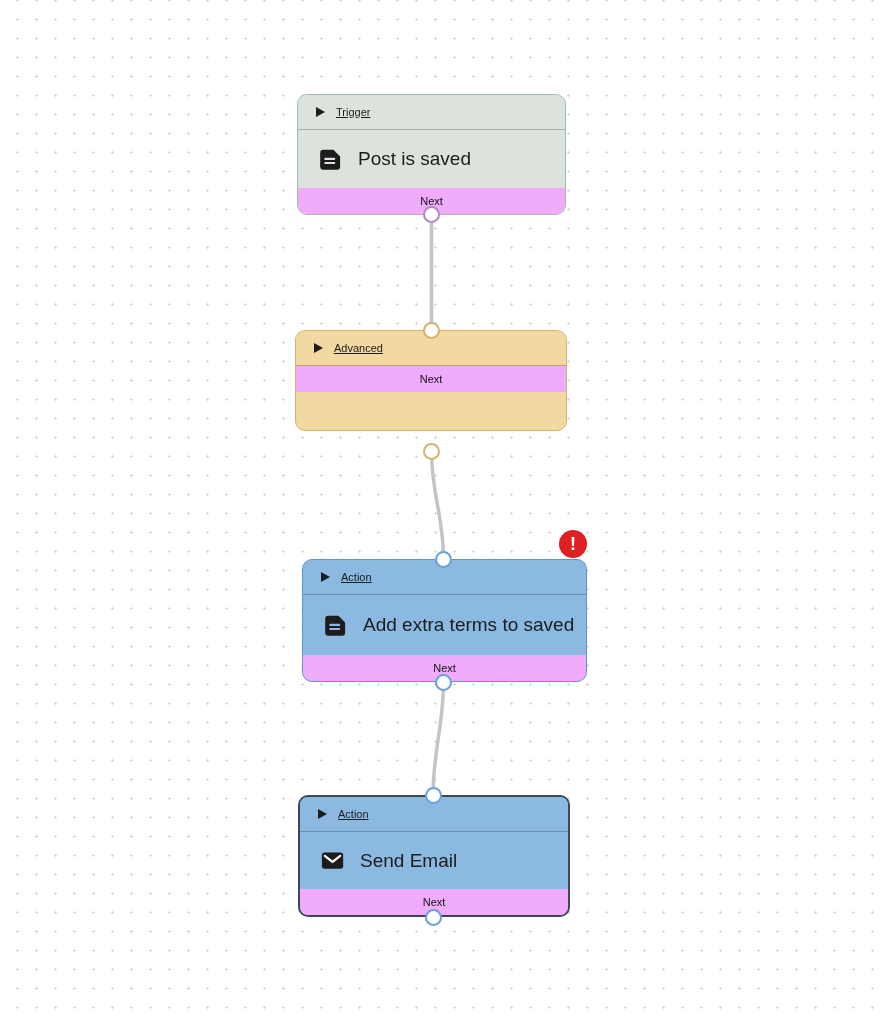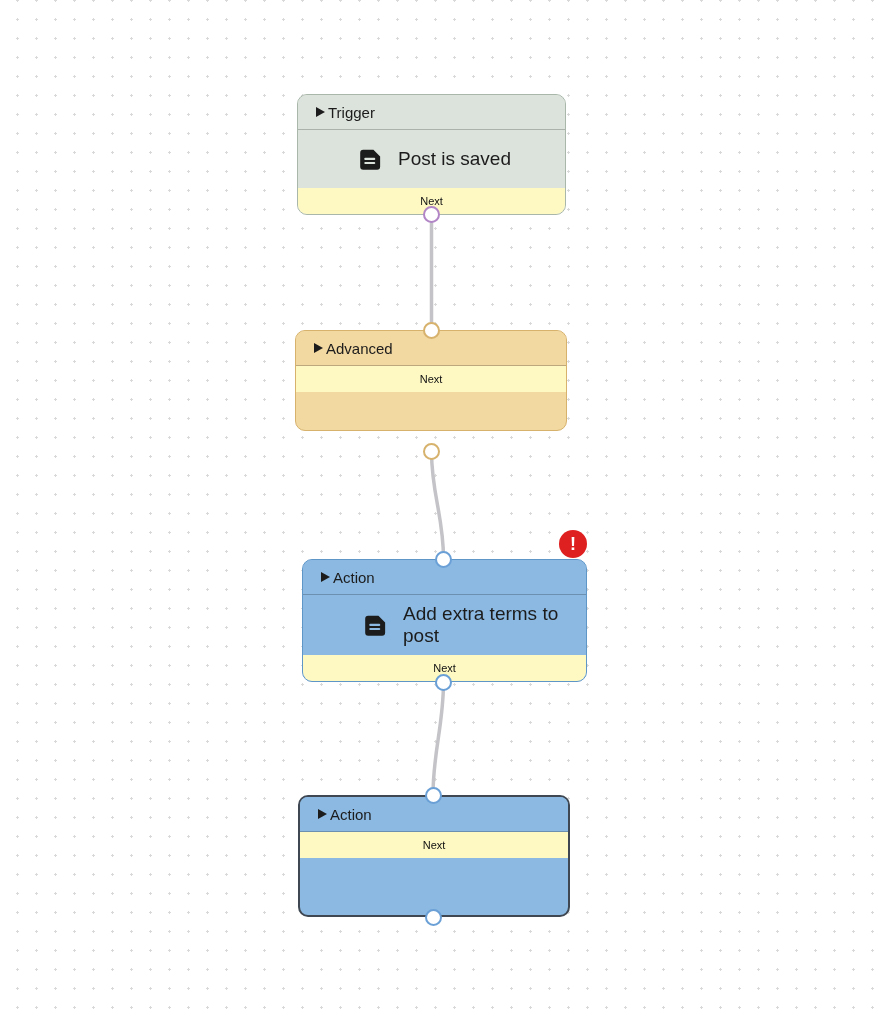--- a/index.html
+++ b/index.html
@@ -29,51 +29,51 @@
     border-radius: 10px;
     background: #ffffff;
     border: 1.5px solid #999;
     overflow: hidden;
     display: flex;
     flex-direction: column;
   }
   .node-header {
     display: flex;
     align-items: center;
-    gap: 3px;
+    gap: 11px;
     padding: 0 0 0 18px;
     height: 35px;
     flex: 0 0 35px;
     border-bottom: 1px solid rgba(0,0,0,0.22);
-    font-size: 15px;
+    font-size: 11px;
     font-weight: 500;
     color: #1c1c1c;
+    text-decoration: underline;
   }
   .tri {
     width: 0; height: 0;
     border-left: 9px solid #1c1c1c;
     border-top: 5.5px solid transparent;
     border-bottom: 5.5px solid transparent;
   }
   .node-body {
     display: flex;
     align-items: center;
     gap: 15px;
     padding: 0 0 0 20px;
     flex: 1 1 auto;
     font-size: 19px;
     font-weight: 400;
     color: #1c1c1c;
-    margin-left: 40px;
   }
   .node-body svg { width: 25px; height: 25px; flex: 0 0 25px; }
   .node-footer {
     flex: 0 0 26px;
     height: 26px;
-    background: #fef9c3;
+    background: #f0abfc;
     display: flex;
     align-items: center;
     justify-content: center;
     font-size: 11px;
     color: #111111;
   }
   
   .node--trigger  { background: #dce3dc; border-color: #a9b7aa; }
   .node--advanced { background: #f2d8a1; border-color: #d6b26d; }
   .node--action   { background: #8bb9e2; border-color: #5e96c8; }
@@ -158,31 +158,38 @@
     <div class="node-header">
       <span class="tri"></span>
       <span>Action</span>
     </div>
     <div class="node-body">
       <svg viewBox="0 0 24 24">
         <path d="M5 2.75 H14.8 L21.25 9.2 V19 a2.9 2.9 0 0 1 -2.9 2.9 H5 A2.9 2.9 0 0 1 2.1 19 V5.65 A2.9 2.9 0 0 1 5 2.75 Z" fill="#1c1c1c"></path>
         <rect x="6" y="10.4" width="10.6" height="2" rx="1" fill="#8bb9e2"></rect>
         <rect x="6" y="14.4" width="10.6" height="2" rx="1" fill="#8bb9e2"></rect>
       </svg>
-      <span>Add extra terms to post</span>
+      <span>Add extra terms to saved</span>
     </div>
     <div class="node-footer">
       <span>Next</span>
     </div>
   </div>
 
   <div class="node node--action node--selected n4">
     <div class="node-header">
       <span class="tri"></span>
       <span>Action</span>
+    </div>
+    <div class="node-body">
+      <svg viewBox="0 0 24 24">
+        <rect x="1.8" y="4.2" width="20.4" height="15.6" rx="2.6" fill="#1c1c1c"></rect>
+        <path d="M4.6 7.6 L12 13.4 L19.4 7.6" fill="none" stroke="#ffffff" stroke-width="2.2" stroke-linecap="round" stroke-linejoin="round"></path>
+      </svg>
+      <span>Send Email</span>
     </div>
     <div class="node-footer">
       <span>Next</span>
     </div>
   </div>
 
   <div class="port port--purple" style="left:423px; top:206px;"></div>
   <div class="port port--tan" style="left:423px; top:321.5px;"></div>
   <div class="port port--tan" style="left:423px; top:442.5px;"></div>
   <div class="port port--blue" style="left:435px; top:550.5px;"></div>

